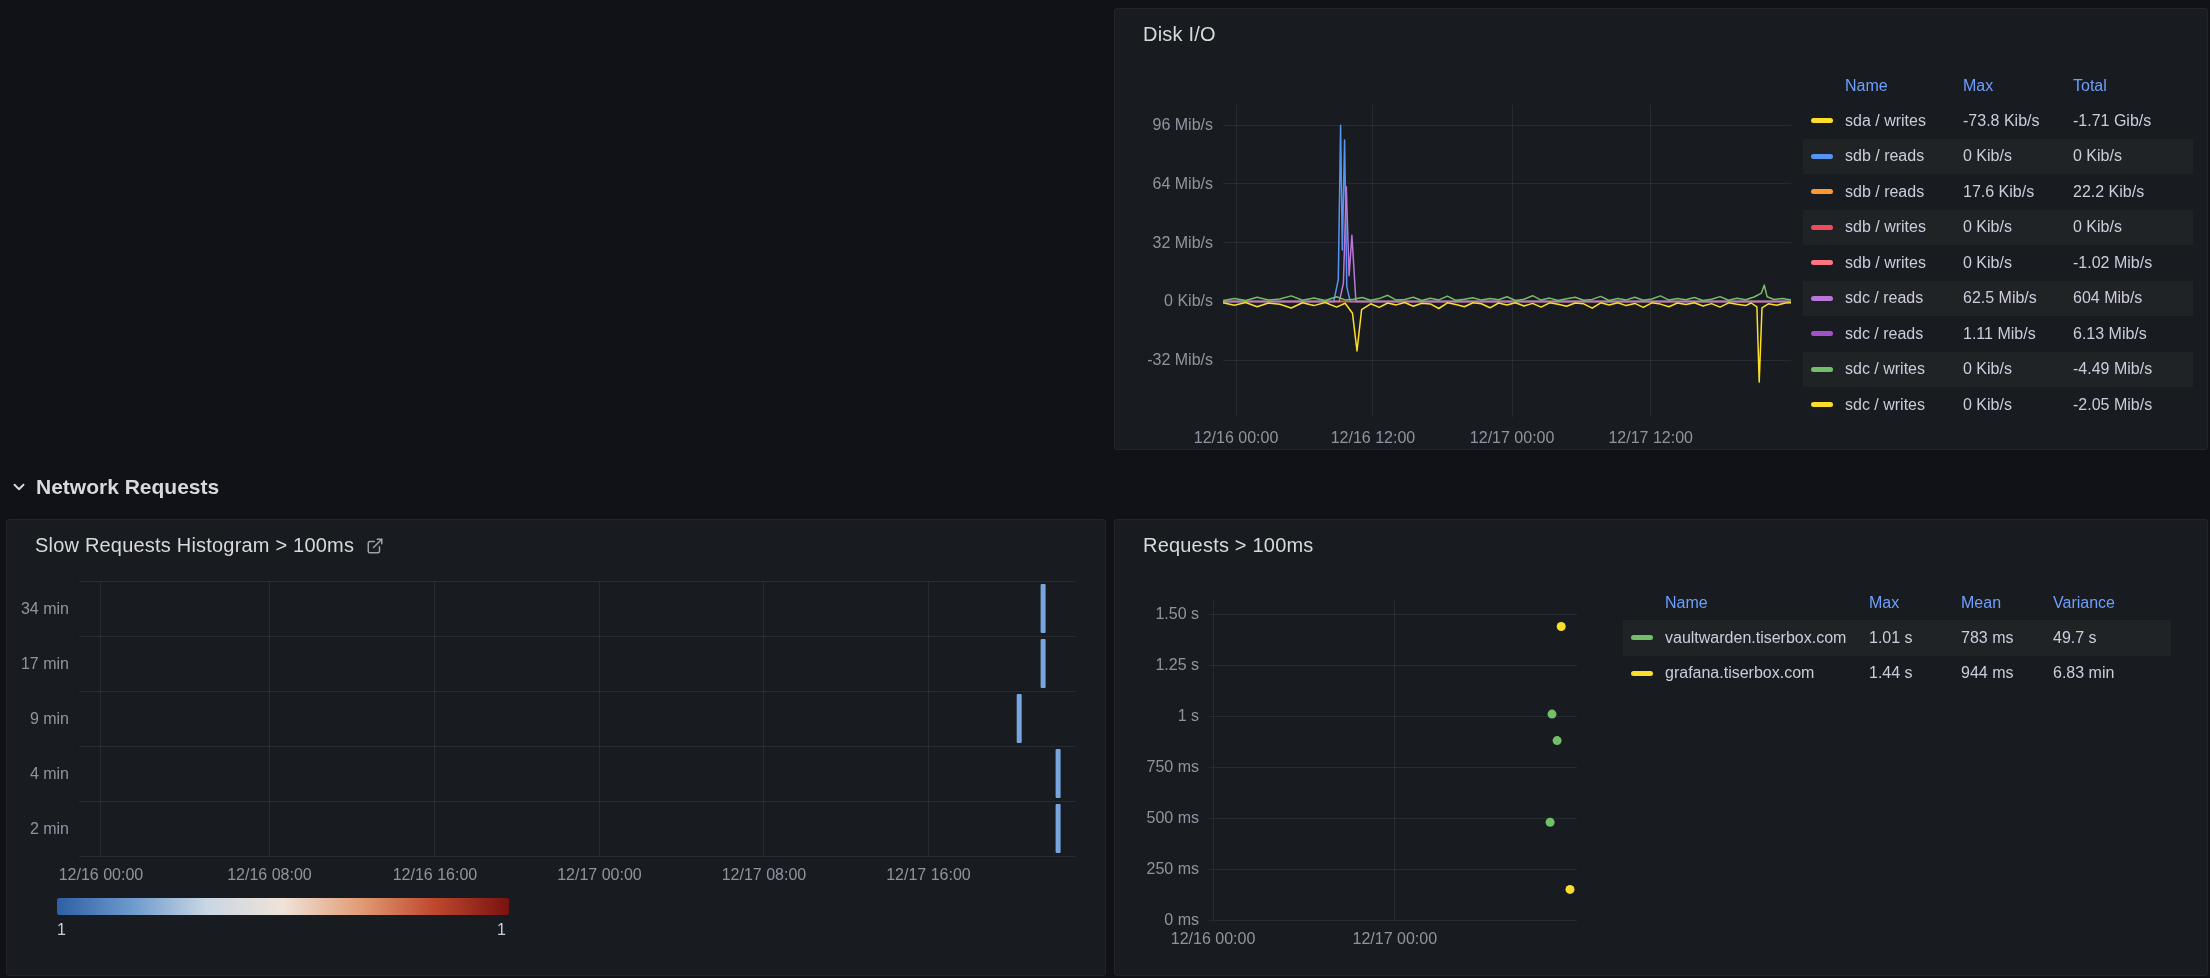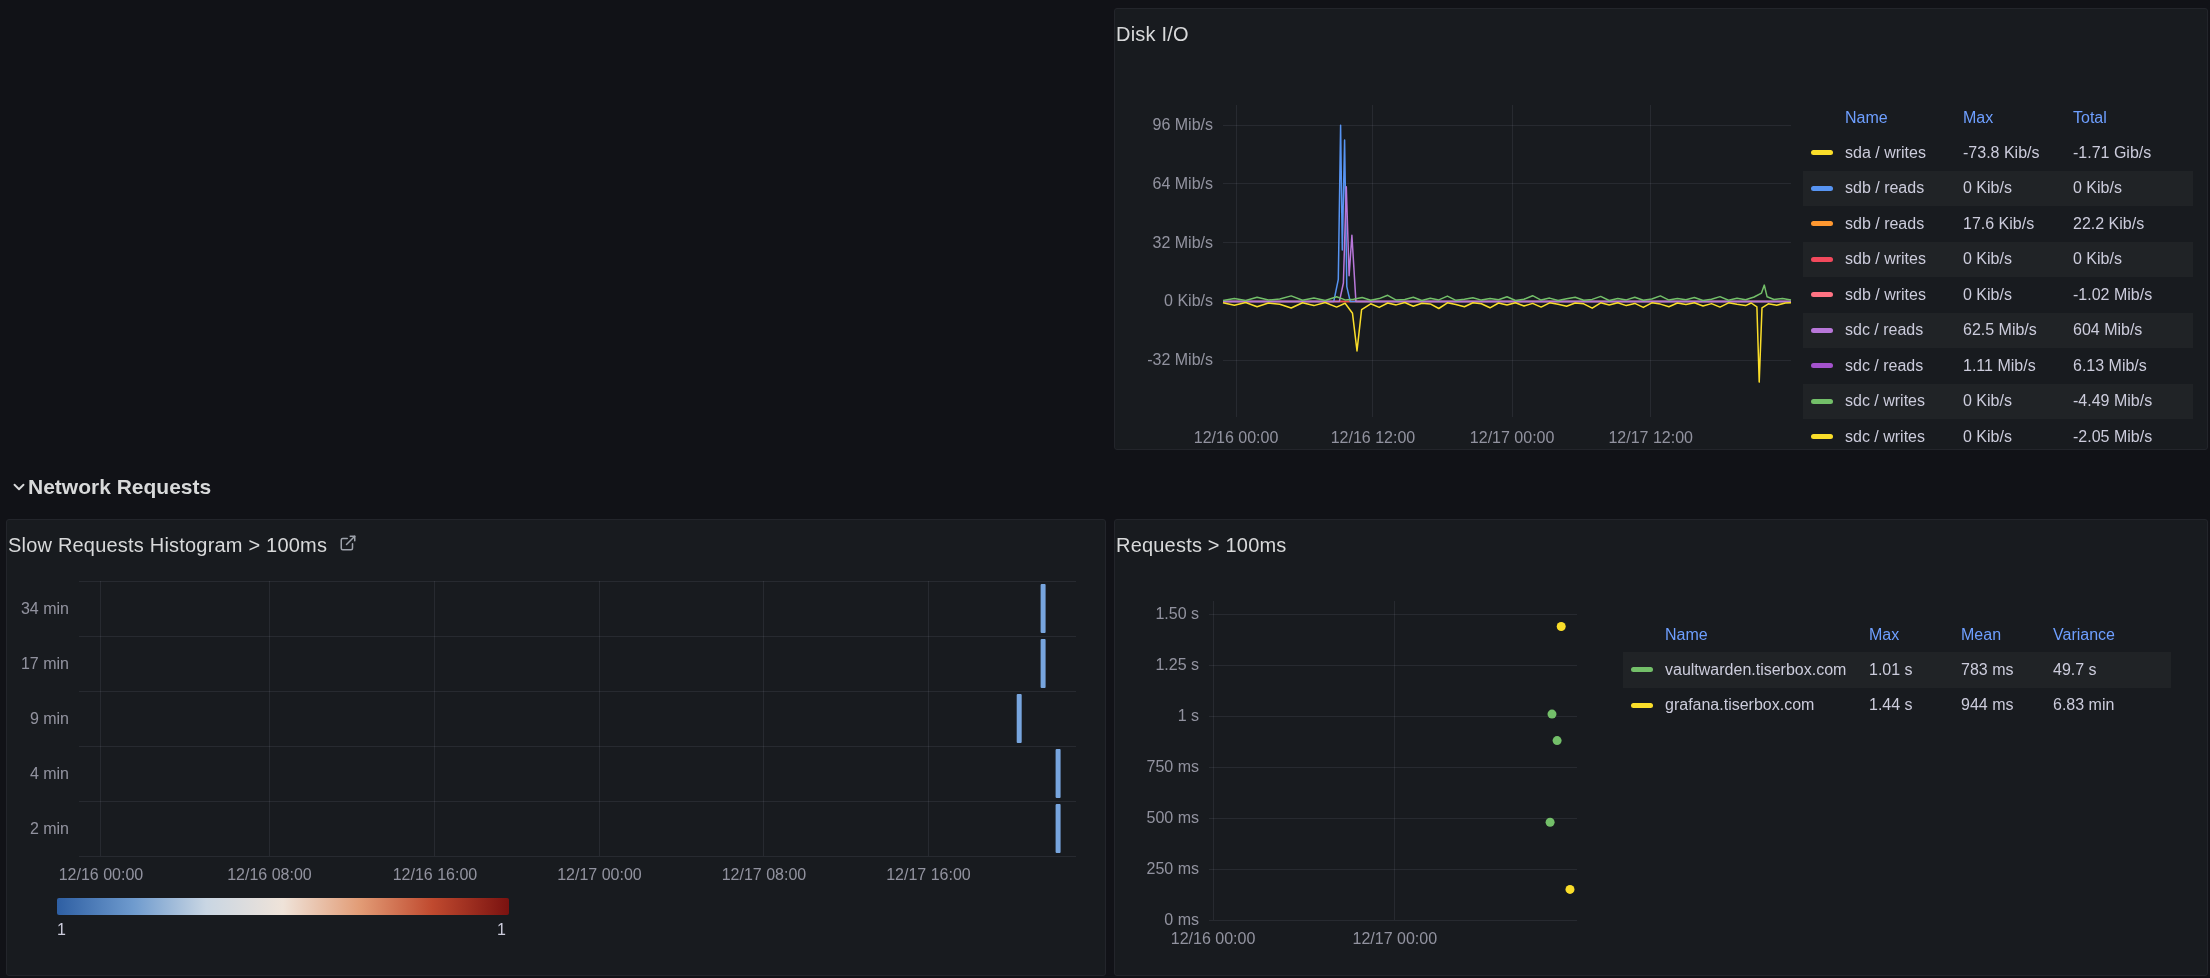--- a/index.html
+++ b/index.html
@@ -2,43 +2,43 @@
 <html style="--link: #6E9FFF;"><head>
 <meta charset="utf-8">
 <style>
   html,body{margin:0;padding:0;background:#111217;}
   .page{position:relative;width:2210px;height:978px;background:#111217;overflow:hidden;
         font-family:"Liberation Sans",sans-serif;color:#CCCCDC;}
   .panel{position:absolute;background:#181B1F;border:1px solid #23252B;border-radius:3px;overflow:hidden;}
   #panel-disk-io{left:1114px;top:8px;width:1092px;height:440px;}
   #panel-slow{left:6px;top:519px;width:1098px;height:455px;}
   #panel-requests{left:1114px;top:519px;width:1092px;height:455px;}
-  .panel-title-row{position:absolute;left:1px;top:14px;display:flex;gap:12px;z-index:2;}
+  .panel-title-row{position:absolute;left:28px;top:14px;display:flex;align-items:center;gap:12px;z-index:2;}
   .panel-title{margin:0;font-size:20px;font-weight:500;color:#D8D9DA;letter-spacing:.2px;cursor:pointer;white-space:nowrap;}
   .ext-icon{display:inline-flex;cursor:pointer;color:#9DA2AB;}
   svg.chart{position:absolute;overflow:visible;}
   #disk-chart{left:40px;top:60px;}
   #heatmap-chart{left:8px;top:50px;}
   #scatter-chart{left:50px;top:70px;}
   text.tick{fill:rgba(204,204,220,0.68);font-size:16px;font-family:"Liberation Sans",sans-serif;}
   line.grid{stroke:rgba(204,204,220,0.09);shape-rendering:crispEdges;}
   .legend{position:absolute;font-size:16px;color:#CCCCDC;}
   .legend-disk{left:688px;top:60px;right:14px;}
   .legend-req{left:508px;top:66px;right:36px;}
   .lg-row{display:grid;align-items:center;height:35.5px;padding:0 8px;}
   .legend-disk .lg-row{grid-template-columns:34px 1fr 110px 112px;}
   .legend-req .lg-row{grid-template-columns:34px 1fr 92px 92px 110px;}
-  .lg-head{height:34px;color:var(--link,#6E9FFF);font-weight:500;margin-top:32px;}
+  .lg-head{height:34px;color:var(--link,#6E9FFF);font-weight:500;}
   .lg-head .lg-cell{cursor:pointer;}
   .lg-row.stripe{background:rgba(255,255,255,0.035);}
   .lg-cell{overflow:hidden;white-space:nowrap;text-overflow:ellipsis;}
   .lg-cell.num{}
   .lg-cell.name{cursor:pointer;}
   .lg-swatch{width:22px;height:5px;border-radius:3px;}
-  .row-header{position:absolute;left:10px;top:472px;height:30px;display:flex;align-items:center;
+  .row-header{position:absolute;left:10px;top:472px;height:30px;display:flex;align-items:center;gap:8px;
               color:#D8D9DA;font-size:21px;font-weight:700;cursor:pointer;}
   .chev{display:inline-flex;color:#D8D9DA;}
   #scale-bar{position:absolute;left:50px;top:378px;width:452px;height:17px;border-radius:2px;}
   .scale-label{position:absolute;top:401px;font-size:16px;color:#CCCCDC;}
   #scale-min{left:50px;}
   #scale-max{left:490px;}
 </style>
 </head>
 <body>
 

